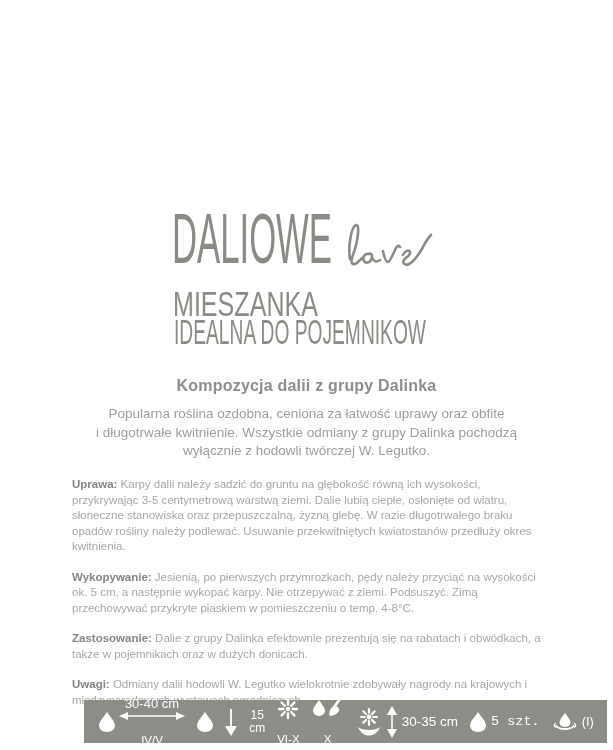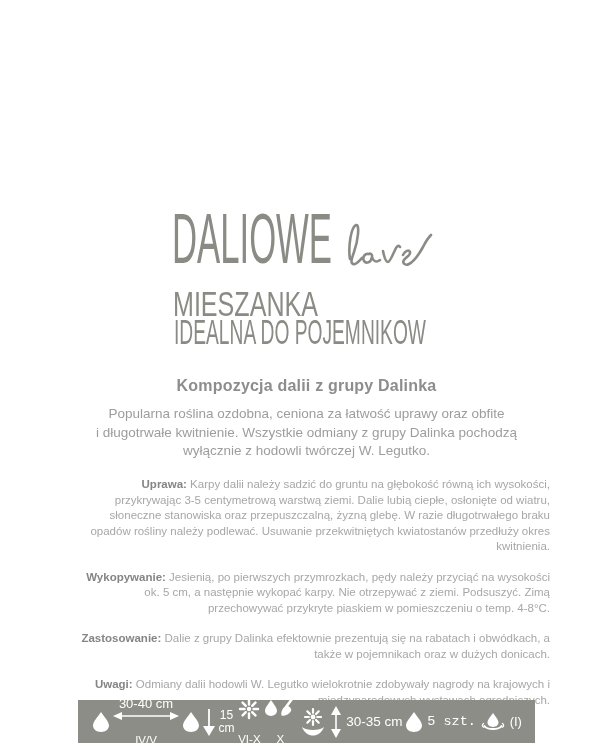--- a/index.html
+++ b/index.html
@@ -17,24 +17,24 @@
   .love-svg path{stroke:#8b8b85;stroke-width:2.6;fill:none;stroke-linecap:round;stroke-linejoin:round;}
   .subtitle1{margin-top:16px;}
   .subtitle2{margin-top:0px;}
   
   .heading{position:absolute;top:377px;left:0;width:613px;margin:0;text-align:center;
     font-size:16px;font-weight:bold;color:#8d8d8d;letter-spacing:.2px;}
   .intro{position:absolute;top:405px;left:0;width:613px;margin:0;text-align:center;
     font-size:13.5px;line-height:18.5px;color:#9d9d9d;}
   
   .sections{position:absolute;top:477px;left:72px;width:478px;}
-  .section{font-size:11.5px;line-height:15.5px;color:#a7a7a7;margin:0 0 15px 0;text-align:right;}
+  .section{font-size:11.5px;line-height:15.5px;color:#a7a7a7;margin:0 0 15px 0;text-align:left;}
   .section b{color:#858585;font-weight:bold;}
   
-  .infobar{position:absolute;left:78px;top:700px;width:457px;height:43px;background:#8d8d88;
+  .infobar{position:absolute;left:84px;top:700px;width:523px;height:43px;background:#8d8d88;
     display:flex;align-items:center;justify-content:space-between;box-sizing:border-box;
     padding:0 13px 0 15px;color:#ffffff;font-size:13px;}
   .bar-group{display:flex;align-items:center;}
   .stack{display:flex;flex-direction:column;align-items:center;line-height:1;}
   .stack .lbl{font-size:11.5px;margin-top:14px;}
   .stack .num{font-size:12px;line-height:13px;}
   .spacing-stack{margin-left:4px;}
   .spacing-stack .range{font-size:13px;line-height:13px;margin-bottom:1px;}
   .icon-svg{display:block;}
   .icon-svg .f{fill:#ffffff;}

